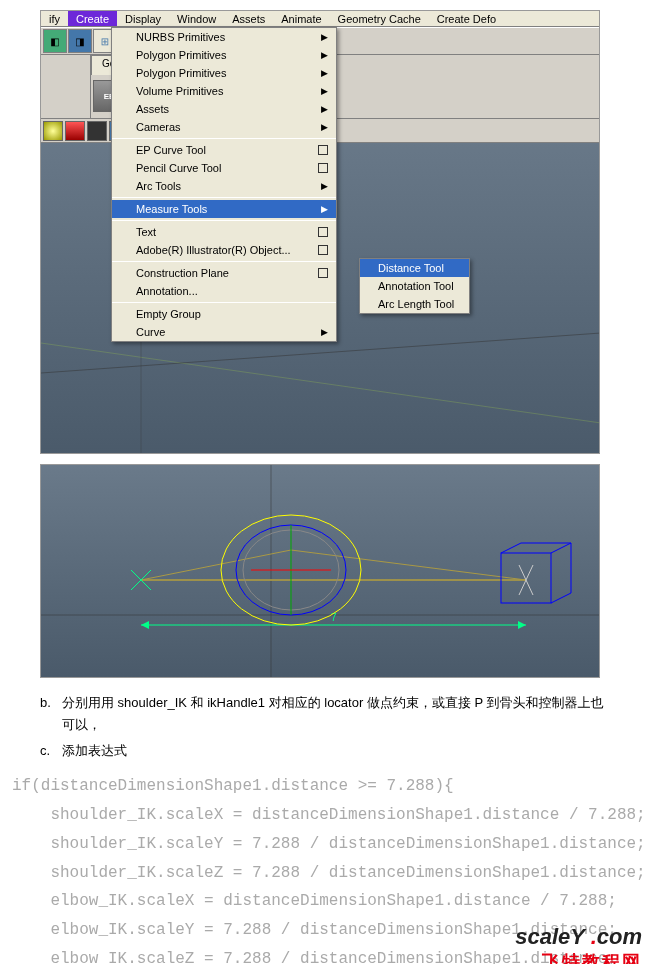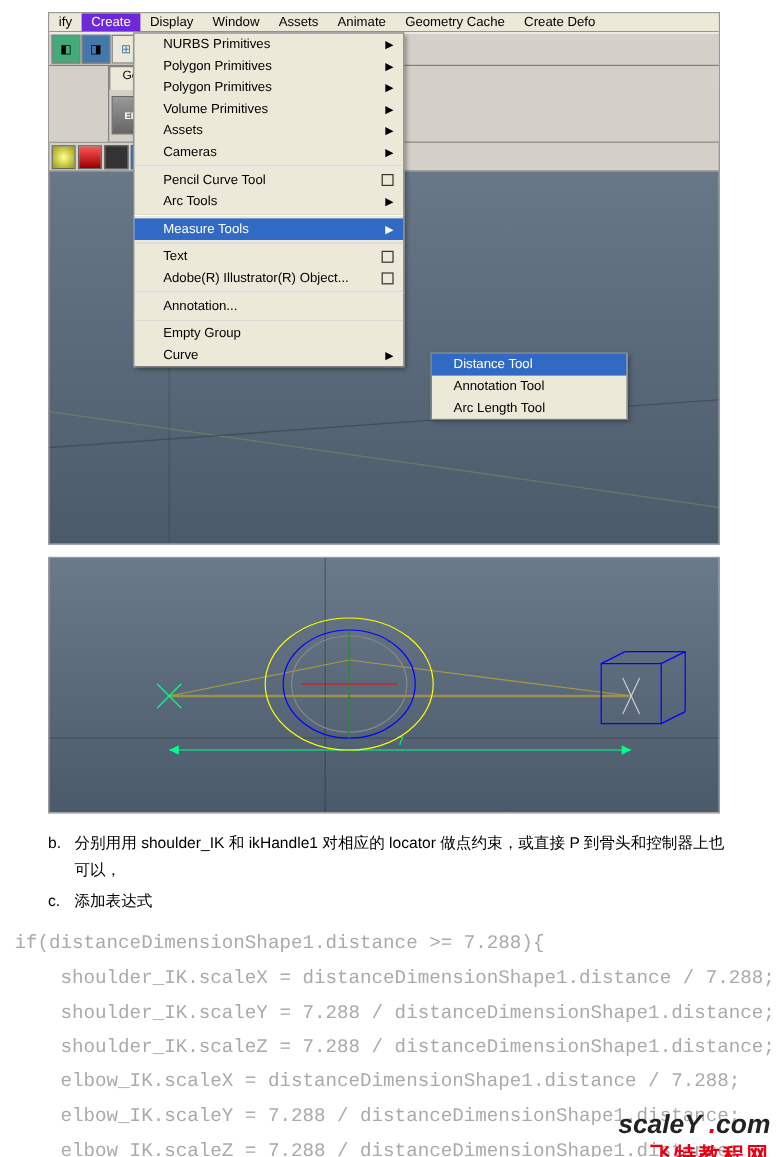--- a/index.html
+++ b/index.html
@@ -26,21 +26,21 @@
 .viewport-toolbar { height: 24px; background: #d4d0c8; border-bottom: 1px solid #808080; display: flex; align-items: center; gap: 2px; padding: 0 2px; }
 .vp-icon { width: 20px; height: 20px; background: #333; border: 1px solid #666; }
 
 .dropdown { position: absolute; top: 16px; left: 70px; width: 226px; background: #ece9d8; border: 1px solid #808080; box-shadow: 2px 2px 4px rgba(0,0,0,0.4); font-size: 11px; z-index: 10; }
 .dropdown-item { display: flex; justify-content: space-between; align-items: center; padding: 3px 8px 3px 24px; cursor: default; }
 .dropdown-item.highlight { background: #316ac5; color: #fff; }
 .dropdown-sep { height: 1px; background: #808080; margin: 2px 0; border-bottom: 1px solid #fff; }
 .dropdown-arrow { font-size: 9px; }
 .dropdown-box { width: 10px; height: 10px; border: 1px solid #333; }
 
-.submenu { position: absolute; top: 247px; left: 318px; width: 164px; background: #ece9d8; border: 1px solid #808080; box-shadow: 2px 2px 4px rgba(0,0,0,0.4); font-size: 11px; z-index: 11; margin-top: 36px; }
+.submenu { position: absolute; top: 247px; left: 318px; width: 111px; background: #ece9d8; border: 1px solid #808080; box-shadow: 2px 2px 4px rgba(0,0,0,0.4); font-size: 11px; z-index: 11; }
 .submenu-item { padding: 3px 8px 3px 18px; cursor: default; }
 .submenu-item.highlight { background: #316ac5; color: #fff; }
 
 
 .screenshot2 { width: 560px; height: 214px; margin: 10px auto 10px 40px; background: linear-gradient(#6a7a8a 0%, #5a6a7a 50%, #4a5a6a 100%); position: relative; border: 1px solid #999; overflow: hidden; }
 .rig-svg { position: absolute; top: 0; left: 0; }
 
 
 .content { margin: 14px 40px 10px 40px; font-size: 13px; line-height: 1.7; }
 .list-item { display: flex; margin-bottom: 4px; }
@@ -135,20 +135,24 @@
     <div class="dropdown-item">
           <span>Assets</span>
           <span class="dropdown-arrow">▶</span>
         </div>
     <div class="dropdown-item">
           <span>Cameras</span>
           <span class="dropdown-arrow">▶</span>
         </div>
     <div class="dropdown-sep"></div>
     <div class="dropdown-item">
+          <span>EP Curve Tool</span>
+          <span class="dropdown-box"></span>
+        </div>
+    <div class="dropdown-item">
           <span>Pencil Curve Tool</span>
           <span class="dropdown-box"></span>
         </div>
     <div class="dropdown-item">
           <span>Arc Tools</span>
           <span class="dropdown-arrow">▶</span>
         </div>
     <div class="dropdown-sep"></div>
     <div class="dropdown-item highlight">
           <span>Measure Tools</span>
@@ -157,20 +161,24 @@
     <div class="dropdown-sep"></div>
     <div class="dropdown-item">
           <span>Text</span>
           <span class="dropdown-box"></span>
         </div>
     <div class="dropdown-item">
           <span>Adobe(R) Illustrator(R) Object...</span>
           <span class="dropdown-box"></span>
         </div>
     <div class="dropdown-sep"></div>
+    <div class="dropdown-item">
+          <span>Construction Plane</span>
+          <span class="dropdown-box"></span>
+        </div>
     <div class="dropdown-item">
           <span>Annotation...</span>
         </div>
     <div class="dropdown-sep"></div>
     <div class="dropdown-item">
           <span>Empty Group</span>
         </div>
     <div class="dropdown-item">
           <span>Curve</span>
           <span class="dropdown-arrow">▶</span>

